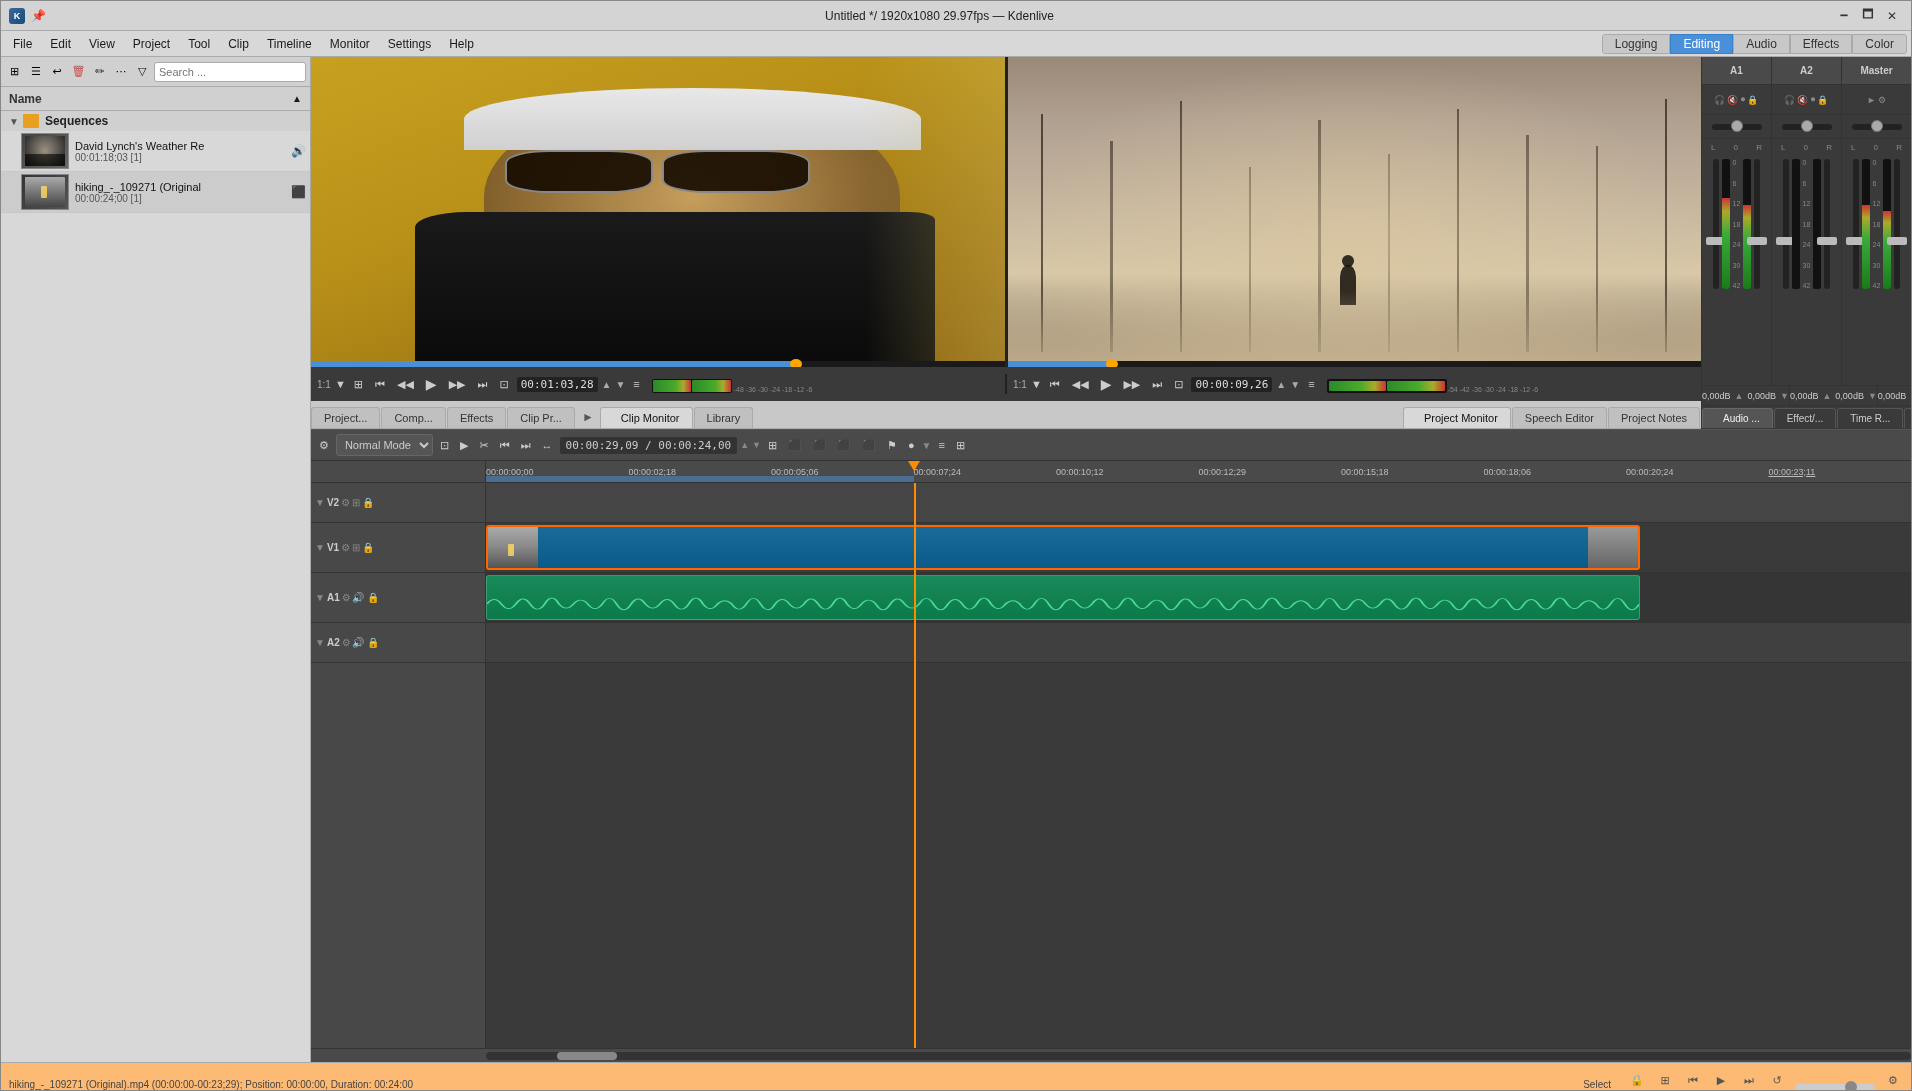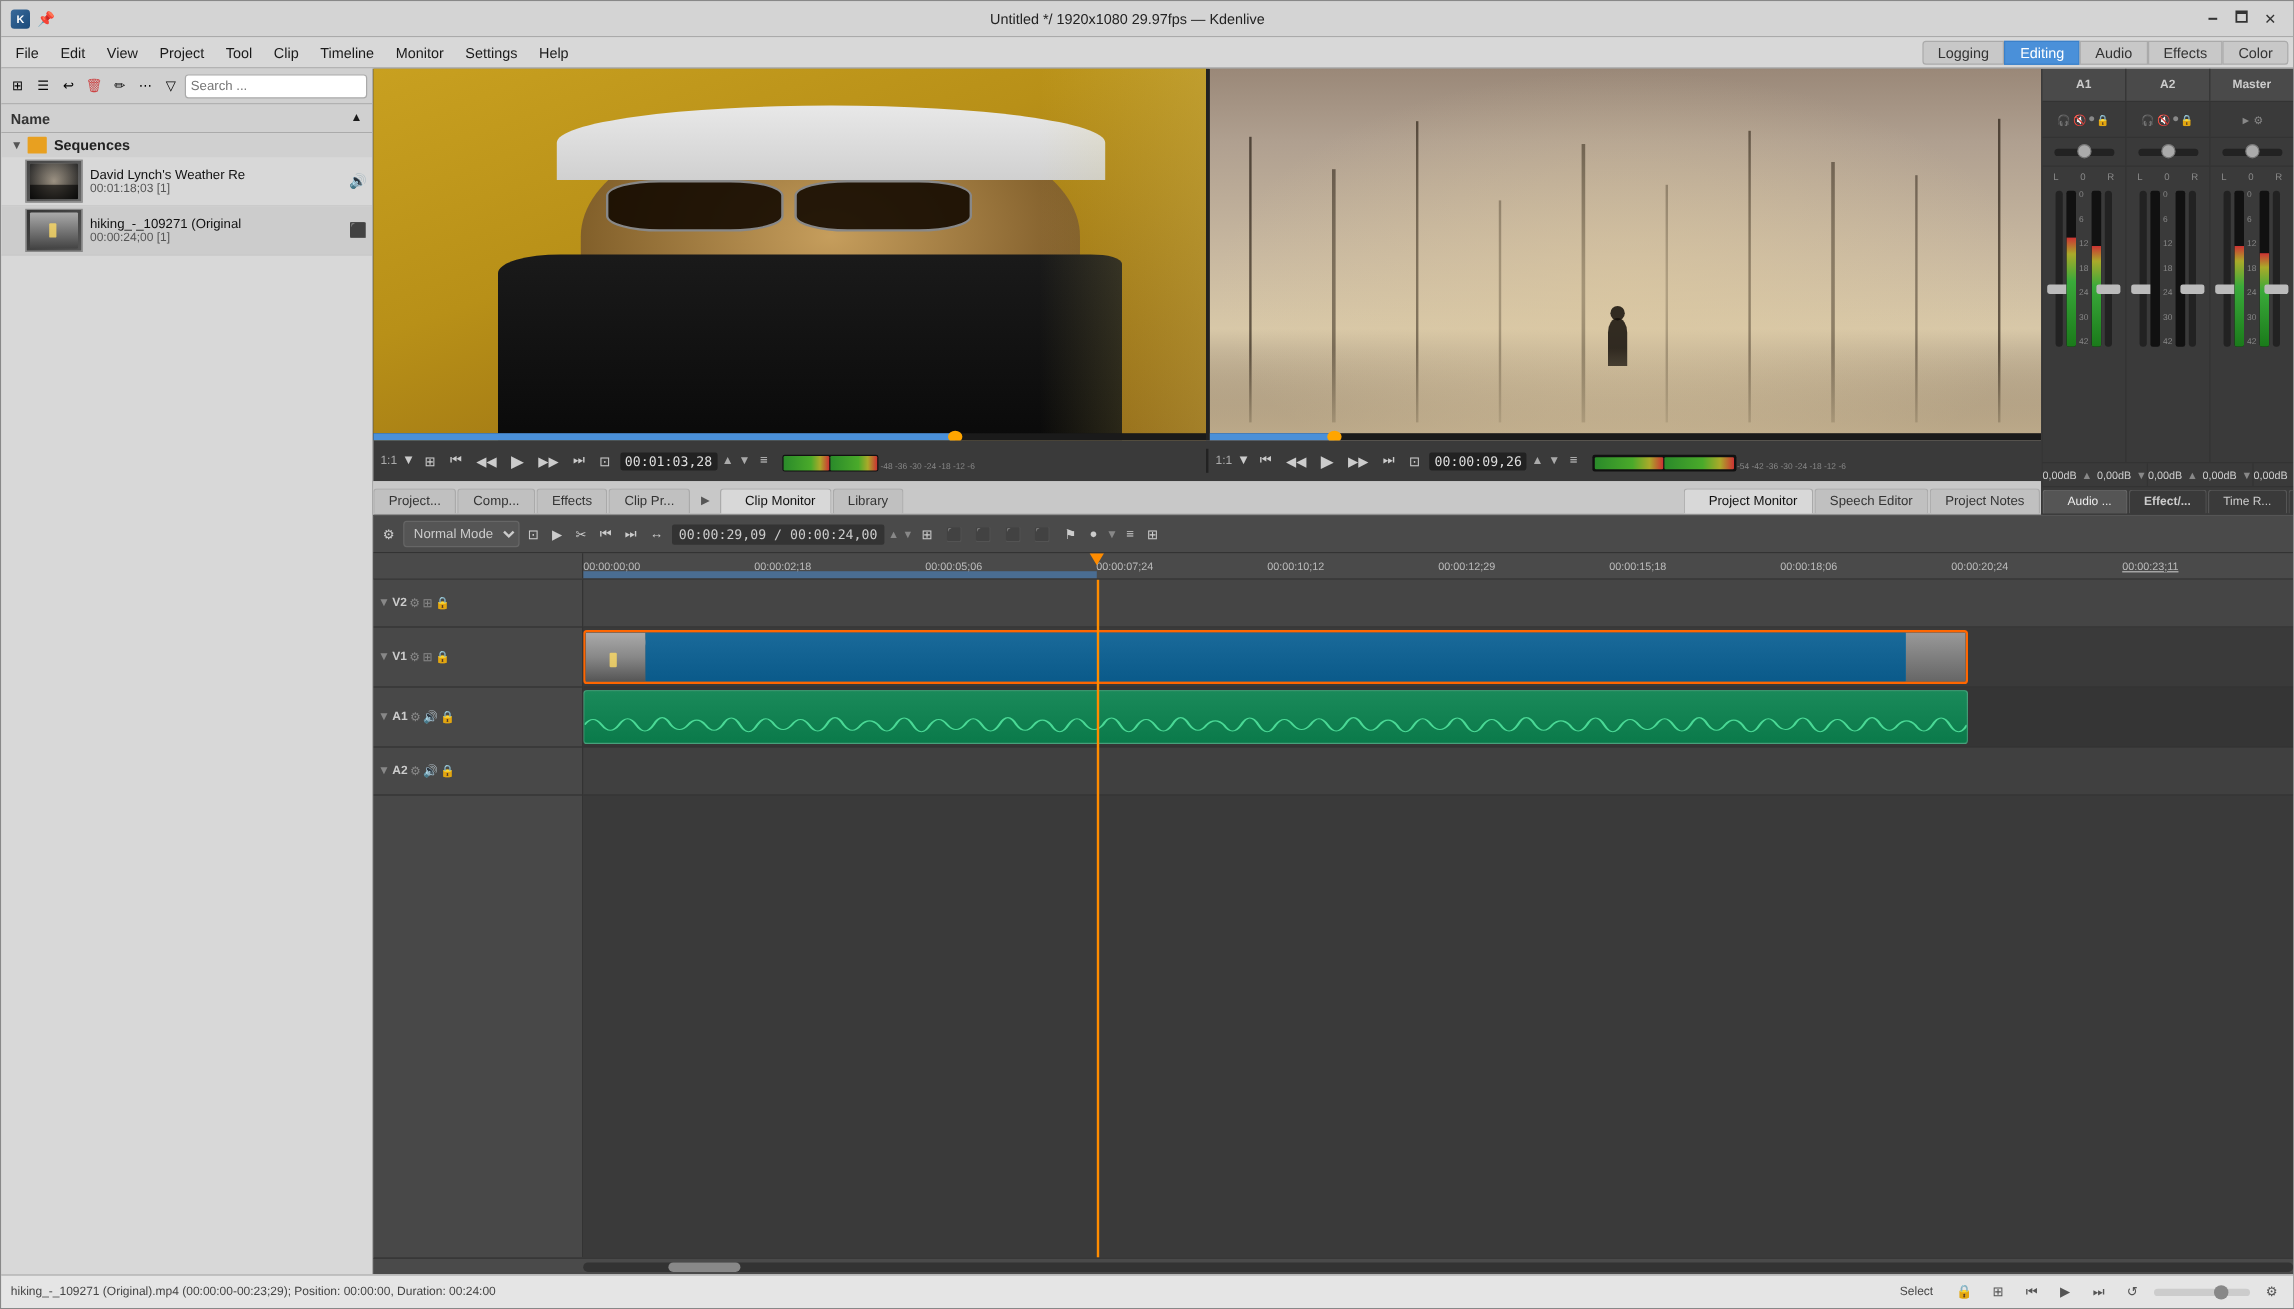--- a/index.html
+++ b/index.html
@@ -51,21 +51,21 @@
     .mon-ctrl-btn { background: transparent; border: none; color: #ccc; cursor: pointer; padding: 2px 4px; font-size: 11px; border-radius: 2px; }
     .timecode { color: #ddd; font-family: monospace; font-size: 11px; background: #222; padding: 1px 4px; border-radius: 2px; }
     .panel-tab { padding: 4px 12px; background: #c0c0c0; border: 1px solid #aaa; border-bottom: none; cursor: pointer; font-size: 11px; color: #333; border-radius: 3px 3px 0 0; margin-right: 1px; white-space: nowrap; }
     .panel-tab.active { background: #d8d8d8; color: #111; font-weight: 500; padding-left: 20px; }
     .panel-tab-more { padding: 4px 6px; background: transparent; border: none; cursor: pointer; font-size: 12px; color: #555; }
     .tl-btn { background: transparent; border: none; color: #ccc; cursor: pointer; padding: 2px 4px; font-size: 11px; border-radius: 2px; white-space: nowrap; }
     .tl-timecode { color: #ccc; font-family: monospace; font-size: 11px; background: #333; padding: 2px 6px; border-radius: 2px; }
     .mode-select { background: #555; border: 1px solid #666; color: #ccc; font-size: 11px; padding: 2px 4px; border-radius: 3px; height: 22px; }
 
     
-    .status-bar { height: 28px; background: #e5e5e5; display: flex; align-items: center; padding: 0 8px; gap: 8px; border-top: 1px solid #aaa; font-size: 10px; color: #333; }
+    .status-bar { height: 28px; background: #fdba74; display: flex; align-items: flex-end; padding: 0 8px; gap: 8px; border-top: 1px solid #aaa; font-size: 10px; color: #333; }
     .status-btn { width: 20px; height: 20px; background: transparent; border: none; cursor: pointer; display: flex; align-items: center; justify-content: center; font-size: 11px; color: #555; }
   </style>
 </head>
 <body>
 
 <div class="window">
 
   <div class="title-bar">
     <div class="title-bar-left">
       <div class="title-bar-icon" style="background: linear-gradient(135deg, #3a6a9a, #1a4a7a); width:16px; height:16px; border-radius:3px; display:flex; align-items:center; justify-content:center; color:white; font-size:9px; font-weight:bold;">K</div>
@@ -484,21 +484,21 @@
               </div>
               <div style="flex:1; display:flex; align-items:center; justify-content:center; gap:4px;">
                 <span style="font-size:9px;color:#ccc;">0,00dB</span>
                 <button style="background:transparent;border:none;color:#888;cursor:pointer;font-size:9px;">▲</button>
               </div>
             </div>
           </div>
 
           <div style="height:24px; background:#3a3a3a; display:flex; align-items:center; border-top:1px solid #333;">
             <div class="panel-tab active" style="background:#555;border-color:#666;color:#eee;font-size:10px;">Audio ...</div>
-            <div class="panel-tab" style="background:#3a3a3a;border-color:#555;color:#ccc;font-size:10px;font-weight:bold;">Effect/...</div>
+            <div class="panel-tab" style="background:#3a3a3a;border-color:#555;color:#ccc;font-size:10px;">Effect/...</div>
             <div class="panel-tab" style="background:#3a3a3a;border-color:#555;color:#ccc;font-size:10px;">Time R...</div>
             <div class="panel-tab" style="background:#3a3a3a;border-color:#555;color:#ccc;font-size:10px;">Su ►</div>
           </div>
         </div>
       </div>
 
       <div style="flex:1; background:#3a3a3a; display:flex; flex-direction:column; overflow:hidden;">
 
         <div style="height:32px; background:#4a4a4a; display:flex; align-items:center; padding:0 4px; gap:3px; border-bottom:1px solid #333; border-top:1px solid #555;">
           <button class="tl-btn">⚙</button>

